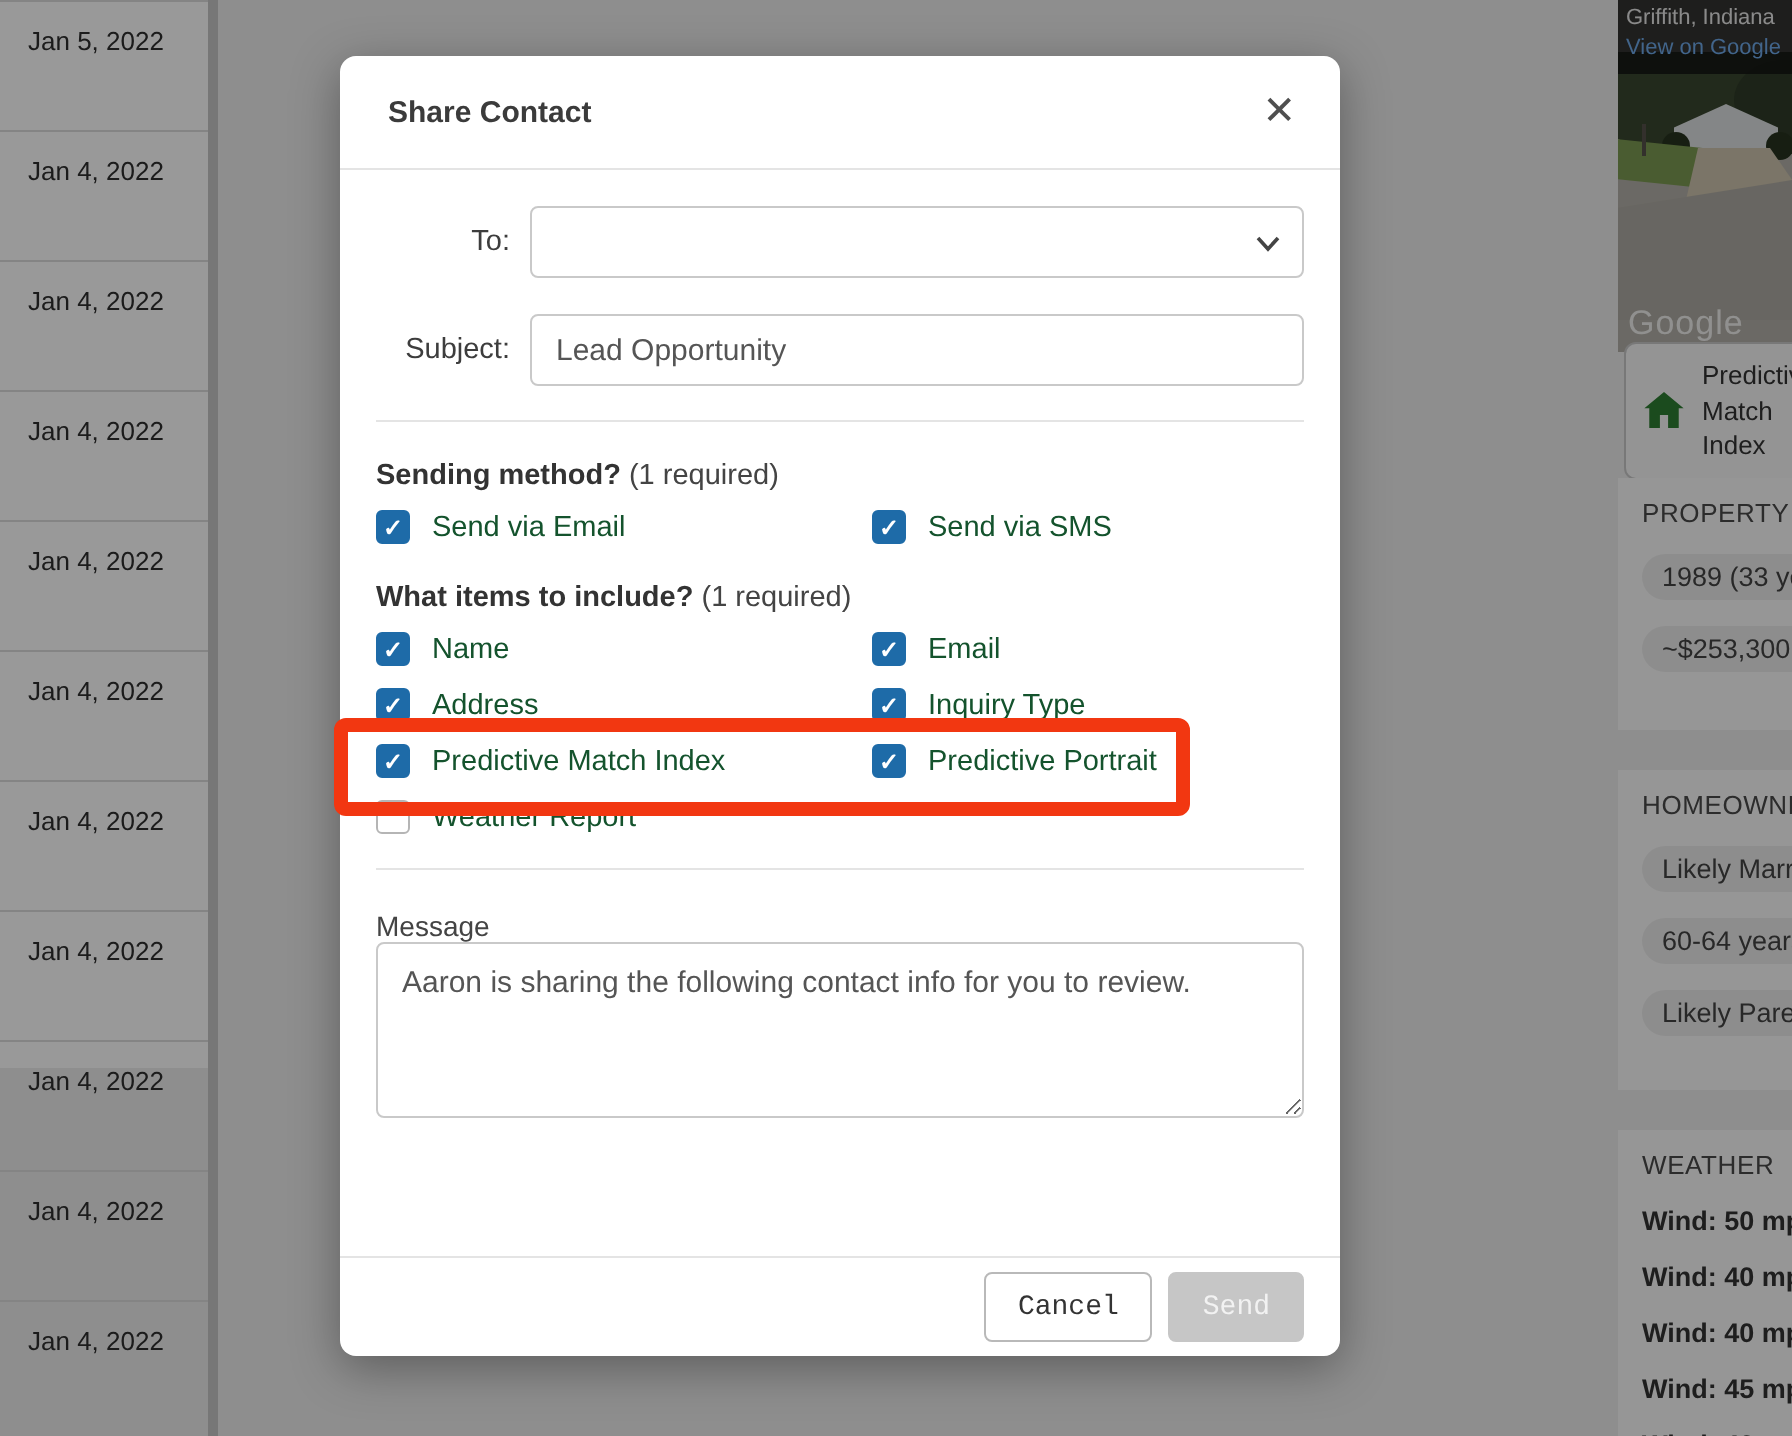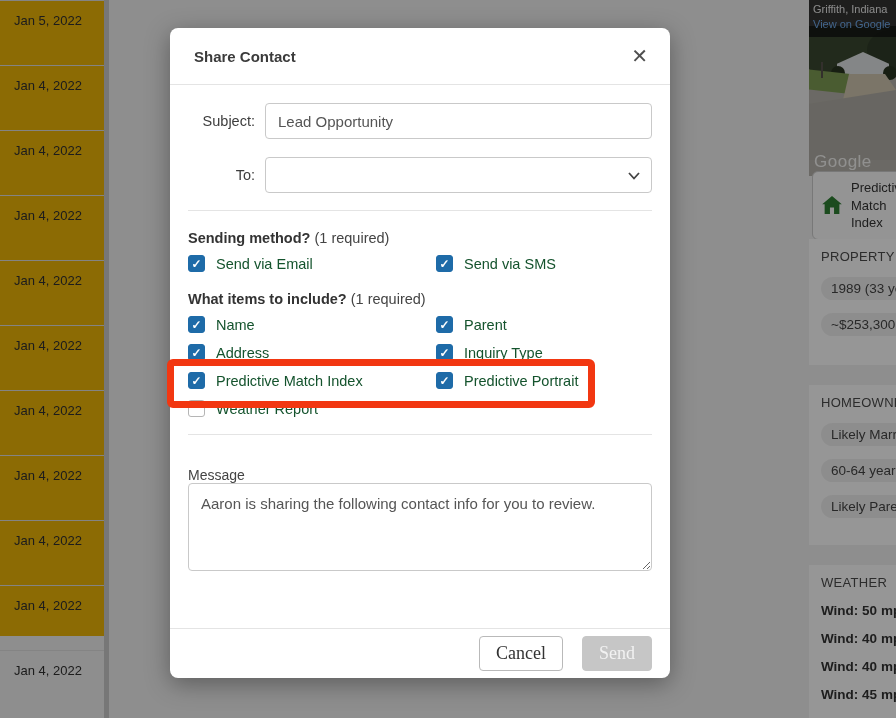--- a/index.html
+++ b/index.html
@@ -1,21 +1,21 @@
 <!DOCTYPE html>
 <html><head>
 <meta charset="utf-8">
 <style>
   * { box-sizing: border-box; margin: 0; padding: 0; }
   html,body { width:896px; height:718px; }
   body { font-family: "Liberation Sans", sans-serif; overflow:hidden; }
   .screen { position:relative; width:896px; height:718px; background:#ededed; overflow:hidden; }
 
   
-  .sidebar { position:absolute; left:0; top:0; width:104px; height:636px; background:#eab308; }
+  .sidebar { position:absolute; left:0; top:0; width:104px; height:534px; background:#ffffff; }
   .side-row { height:65px; border-top:1px solid #dcdcdc; padding:12px 0 0 14px; font-size:13px; color:#2f2f2f; }
   .side-scroll { position:absolute; left:104px; top:0; width:5px; height:718px; background:#c6c6c6; }
 
   
   .right-panel { position:absolute; left:809px; top:0; width:110px; height:718px; }
   .sv { position:absolute; left:0; top:0; width:87px; height:176px; background:#b3b0a8; overflow:hidden; }
   .sv-trees { position:absolute; left:-10px; top:26px; width:120px; height:48px; background:#39462f; border-radius:0 0 40% 30%; }
   .sv-tree2 { position:absolute; left:58px; top:30px; width:50px; height:40px; background:#2f3b28; border-radius:50%; }
   .sv-house { position:absolute; left:28px; top:52px; width:52px; height:28px; background:#dde0e1; clip-path:polygon(0 42%,50% 0,100% 42%,100% 100%,0 100%); }
   .sv-bush { position:absolute; left:22px; top:66px; width:14px; height:14px; background:#27331f; border-radius:50%; }
@@ -60,24 +60,24 @@
   .sec-title { margin-top:19px; font-size:14.5px; color:#333; }
   .sec-title b { font-weight:bold; }
   .sec-title span.req { font-weight:normal; color:#444; }
   .cb-grid { margin-top:9px; display:grid; grid-template-columns:248px 1fr; row-gap:11px; }
   .cb-item { display:flex; align-items:center; gap:11px; cursor:pointer; }
   .cb { width:17px; height:17px; border:1px solid #b5b5b5; border-radius:3px; background:#fff; display:flex; align-items:center; justify-content:center; flex:0 0 auto; }
   .cb.checked { background:#1e6ba8; border-color:#1e6ba8; }
   .cb .tick { display:none; color:#fff; font-size:12px; font-weight:bold; line-height:1; }
   .cb.checked .tick { display:block; }
   .cb-label { font-size:14.5px; color:#14532d; }
-  .msg-label { margin-top:32px; font-size:14px; color:#444; }
+  .msg-label { margin-top:20px; font-size:14px; color:#444; }
   .msg-area { margin-top:0; width:100%; height:88px; border:1px solid #c9c9c9; border-radius:4px; font-family:"Liberation Sans",sans-serif; font-size:15px; color:#555; padding:9px 12px; resize:vertical; line-height:1.45; }
   .m-footer { height:50px; border-top:1px solid #e4e4e4; display:flex; align-items:center; justify-content:flex-end; gap:8px; padding:0 18px; }
-  .btn { height:35px; border-radius:4px; font-size:18px; font-family:Liberation Serif, serif; padding:0 16px; cursor:pointer;margin-left:11px; }
+  .btn { height:35px; border-radius:4px; font-size:14px; font-family:Liberation Mono, monospace; padding:0 16px; cursor:pointer; }
   .btn-cancel { background:#fff; border:1px solid #b9b9b9; color:#333; }
   .btn-send { background:#c6c6c6; border:1px solid #c6c6c6; color:#f2f2f2; }
 
   
   .red-box { position:absolute; left:167px; top:359px; width:428px; height:49px; border:7px solid #f23711; border-radius:6px; z-index:10; pointer-events:none; }
 </style>
 </head>
 <body>
 
 <div class="screen">
@@ -150,34 +150,34 @@
   <div class="overlay"></div>
 
   <div class="modal">
     <div class="m-header">
       <div class="m-title">Share Contact</div>
       <div class="m-close">✕</div>
     </div>
 
     <div class="m-body">
       <div class="form-row">
-        <div class="f-label">Subject:</div>
-        <input class="f-input" value="Lead Opportunity" style="">
-      </div>
-
-      <div class="form-row">
         <div class="f-label">To:</div>
         <div class="f-select">
           <span></span>
           <svg width="12" height="8" viewBox="0 0 12 8">
               <polyline points="1,1 6,6.5 11,1" fill="none" stroke="#444" stroke-width="1.8"></polyline>
             </svg>
         </div>
       </div>
 
+      <div class="form-row">
+        <div class="f-label">Subject:</div>
+        <input class="f-input" value="Lead Opportunity" style="">
+      </div>
+
       <hr class="divider">
 
       <div class="sec-title">
         <b>Sending method?</b> <span class="req">(1 required)</span>
       </div>
       <div class="cb-grid">
         <label class="cb-item">
           <span class="cb checked">
               <span class="tick">✓</span>
             </span>
@@ -198,21 +198,21 @@
         <label class="cb-item">
           <span class="cb checked">
               <span class="tick">✓</span>
             </span>
           <span class="cb-label">Name</span>
         </label>
         <label class="cb-item">
           <span class="cb checked">
               <span class="tick">✓</span>
             </span>
-          <span class="cb-label">Parent</span>
+          <span class="cb-label">Email</span>
         </label>
         <label class="cb-item">
           <span class="cb checked">
               <span class="tick">✓</span>
             </span>
           <span class="cb-label">Address</span>
         </label>
         <label class="cb-item">
           <span class="cb checked">
               <span class="tick">✓</span>

